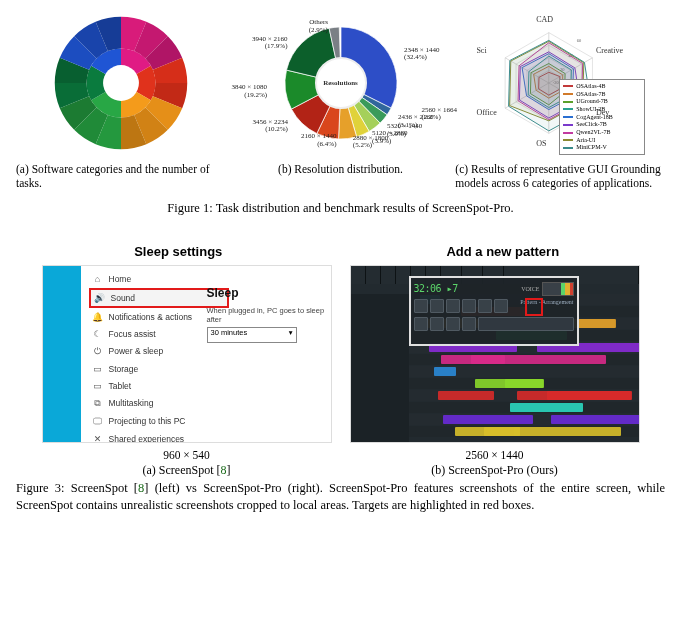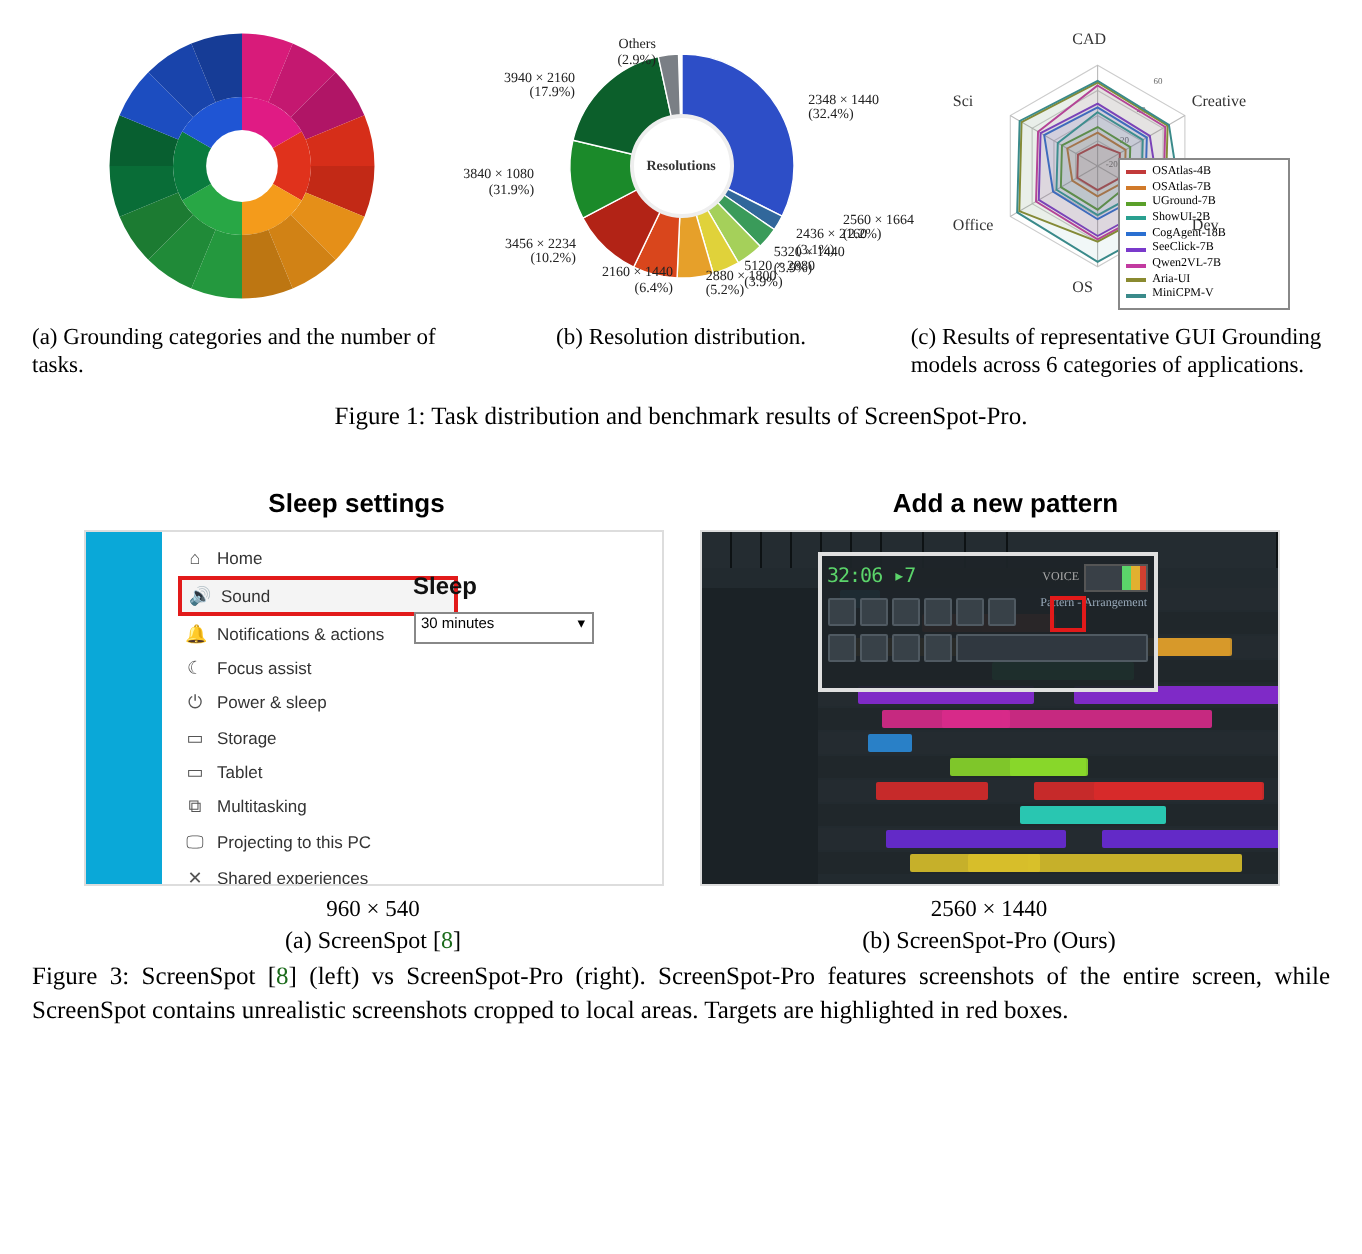--- a/index.html
+++ b/index.html
@@ -163,21 +163,21 @@
                 <path d="M-44.35 18.37 A48 48 0 0 1 -48 0 L-25 0 A25 25 0 0 0 -23.1 9.56 Z" fill="#096d37"></path>
                 <path d="M-48 0 A48 48 0 0 1 -44.35 -18.37 L-23.1 -9.56 A25 25 0 0 0 -25 0 Z" fill="#085f30"></path>
                 <path d="M-44.35 -18.37 A48 48 0 0 1 -33.94 -33.94 L-17.68 -17.68 A25 25 0 0 0 -23.1 -9.56 Z" fill="#1c4dc0"></path>
                 <path d="M-33.94 -33.94 A48 48 0 0 1 -18.37 -44.35 L-9.56 -23.1 A25 25 0 0 0 -17.68 -17.68 Z" fill="#1944ab"></path>
                 <path d="M-18.37 -44.35 A48 48 0 0 1 0 -48 L0 -25 A25 25 0 0 0 -9.56 -23.1 Z" fill="#163c96"></path>
               </g>
             </g>
           </svg>
         </div>
       </div>
-      <div class="subcaption">(a) Grounding categories and the number of tasks.</div>
+      <div class="subcaption">(a) Software categories and the number of tasks.</div>
     </div>
 
     <div class="fig1-col">
       <div class="chart-box" style="overflow:visible">
         <div class="pie-wrap" id="pie-wrap">
           <svg viewBox="0 0 100 100" width="140" height="140">
             <g id="pie-g" transform="translate(50,50)">
                 <path d="M0 0 L2.4492935982947065e-15 -40 A40 40 0 0 1 35.75365696605055 17.935328643601288 Z" fill="#2d4ec7" stroke="#fff" stroke-width="0.5"></path>
                 <path d="M0 0 L35.75365696605055 17.935328643601288 A40 40 0 0 1 32.9413039051371 22.69075796507026 Z" fill="#31679b" stroke="#fff" stroke-width="0.5"></path>
                 <path d="M0 0 L32.9413039051371 22.69075796507026 A40 40 0 0 1 27.92661675973891 28.637459320873244 Z" fill="#3a9b5a" stroke="#fff" stroke-width="0.5"></path>
@@ -194,21 +194,21 @@
           <div class="resolutions-center">Resolutions</div>
         <div class="pie-label" style="white-space: pre; left: 133.57px; top: 33.5399px; text-align: left;">2348 × 1440
 (32.4%)</div><div class="pie-label" style="white-space: pre; left: 151px; top: 93.5244px; text-align: left;">2560 × 1664
 (2.2%)</div><div class="pie-label" style="white-space: pre; left: 127.513px; top: 101.39px; text-align: left;">2436 × 2160
 (3.1%)</div><div class="pie-label" style="white-space: pre; left: 116.38px; top: 110.162px; text-align: left;">5320 × 1440
 (3.9%)</div><div class="pie-label" style="white-space: pre; left: 101.598px; top: 117.302px; text-align: left;">5120 × 2880
 (3.9%)</div><div class="pie-label" style="white-space: pre; left: 82.3368px; top: 121.587px; text-align: left;">2880 × 1800
 (5.2%)</div><div class="pie-label" style="white-space: pre; right: 74px; top: 120.267px; text-align: right;">2160 × 1440
 (6.4%)</div><div class="pie-label" style="white-space: pre; right: 122.556px; top: 105.778px; text-align: right;">3456 × 2234
 (10.2%)</div><div class="pie-label" style="white-space: pre; right: 143.448px; top: 71.2693px; text-align: right;">3840 × 1080
-(31.9%)</div><div class="pie-label" style="white-space: pre; right: 123.029px; top: 22.6031px; text-align: right;">3940 × 2160
+(19.2%)</div><div class="pie-label" style="white-space: pre; right: 123.029px; top: 22.6031px; text-align: right;">3940 × 2160
 (17.9%)</div><div class="pie-label" style="white-space: pre; right: 82.5551px; top: 6.43479px; text-align: right;">Others
 (2.9%)</div></div>
       </div>
       <div class="subcaption" style="text-align:center">(b) Resolution distribution.</div>
     </div>
 
     <div class="fig1-col">
       <div class="chart-box" style="overflow:visible">
         <div class="radar-wrap" id="radar-wrap">
           <svg viewBox="0 0 100 100" width="150" height="140">
@@ -333,20 +333,21 @@
                 <span class="glyph">🖵</span>
                 <span>Projecting to this PC</span>
               </div>
               <div class="ssA-item">
                 <span class="glyph">✕</span>
                 <span>Shared experiences</span>
               </div>
             </div>
           <div class="ssA-rightpane">
             <h3>Sleep</h3>
+            <div class="lbl">When plugged in, PC goes to sleep after</div>
             <div class="ssA-select">
               <span>30 minutes</span>
               <span style="float:right">▾</span>
             </div>
           </div>
         </div>
       </div>
       <div class="dim-text">960 × 540</div>
       <div style="font-size:12px">
         <span>(a) ScreenSpot [</span><span class="ref-link">8</span><span>]</span>

